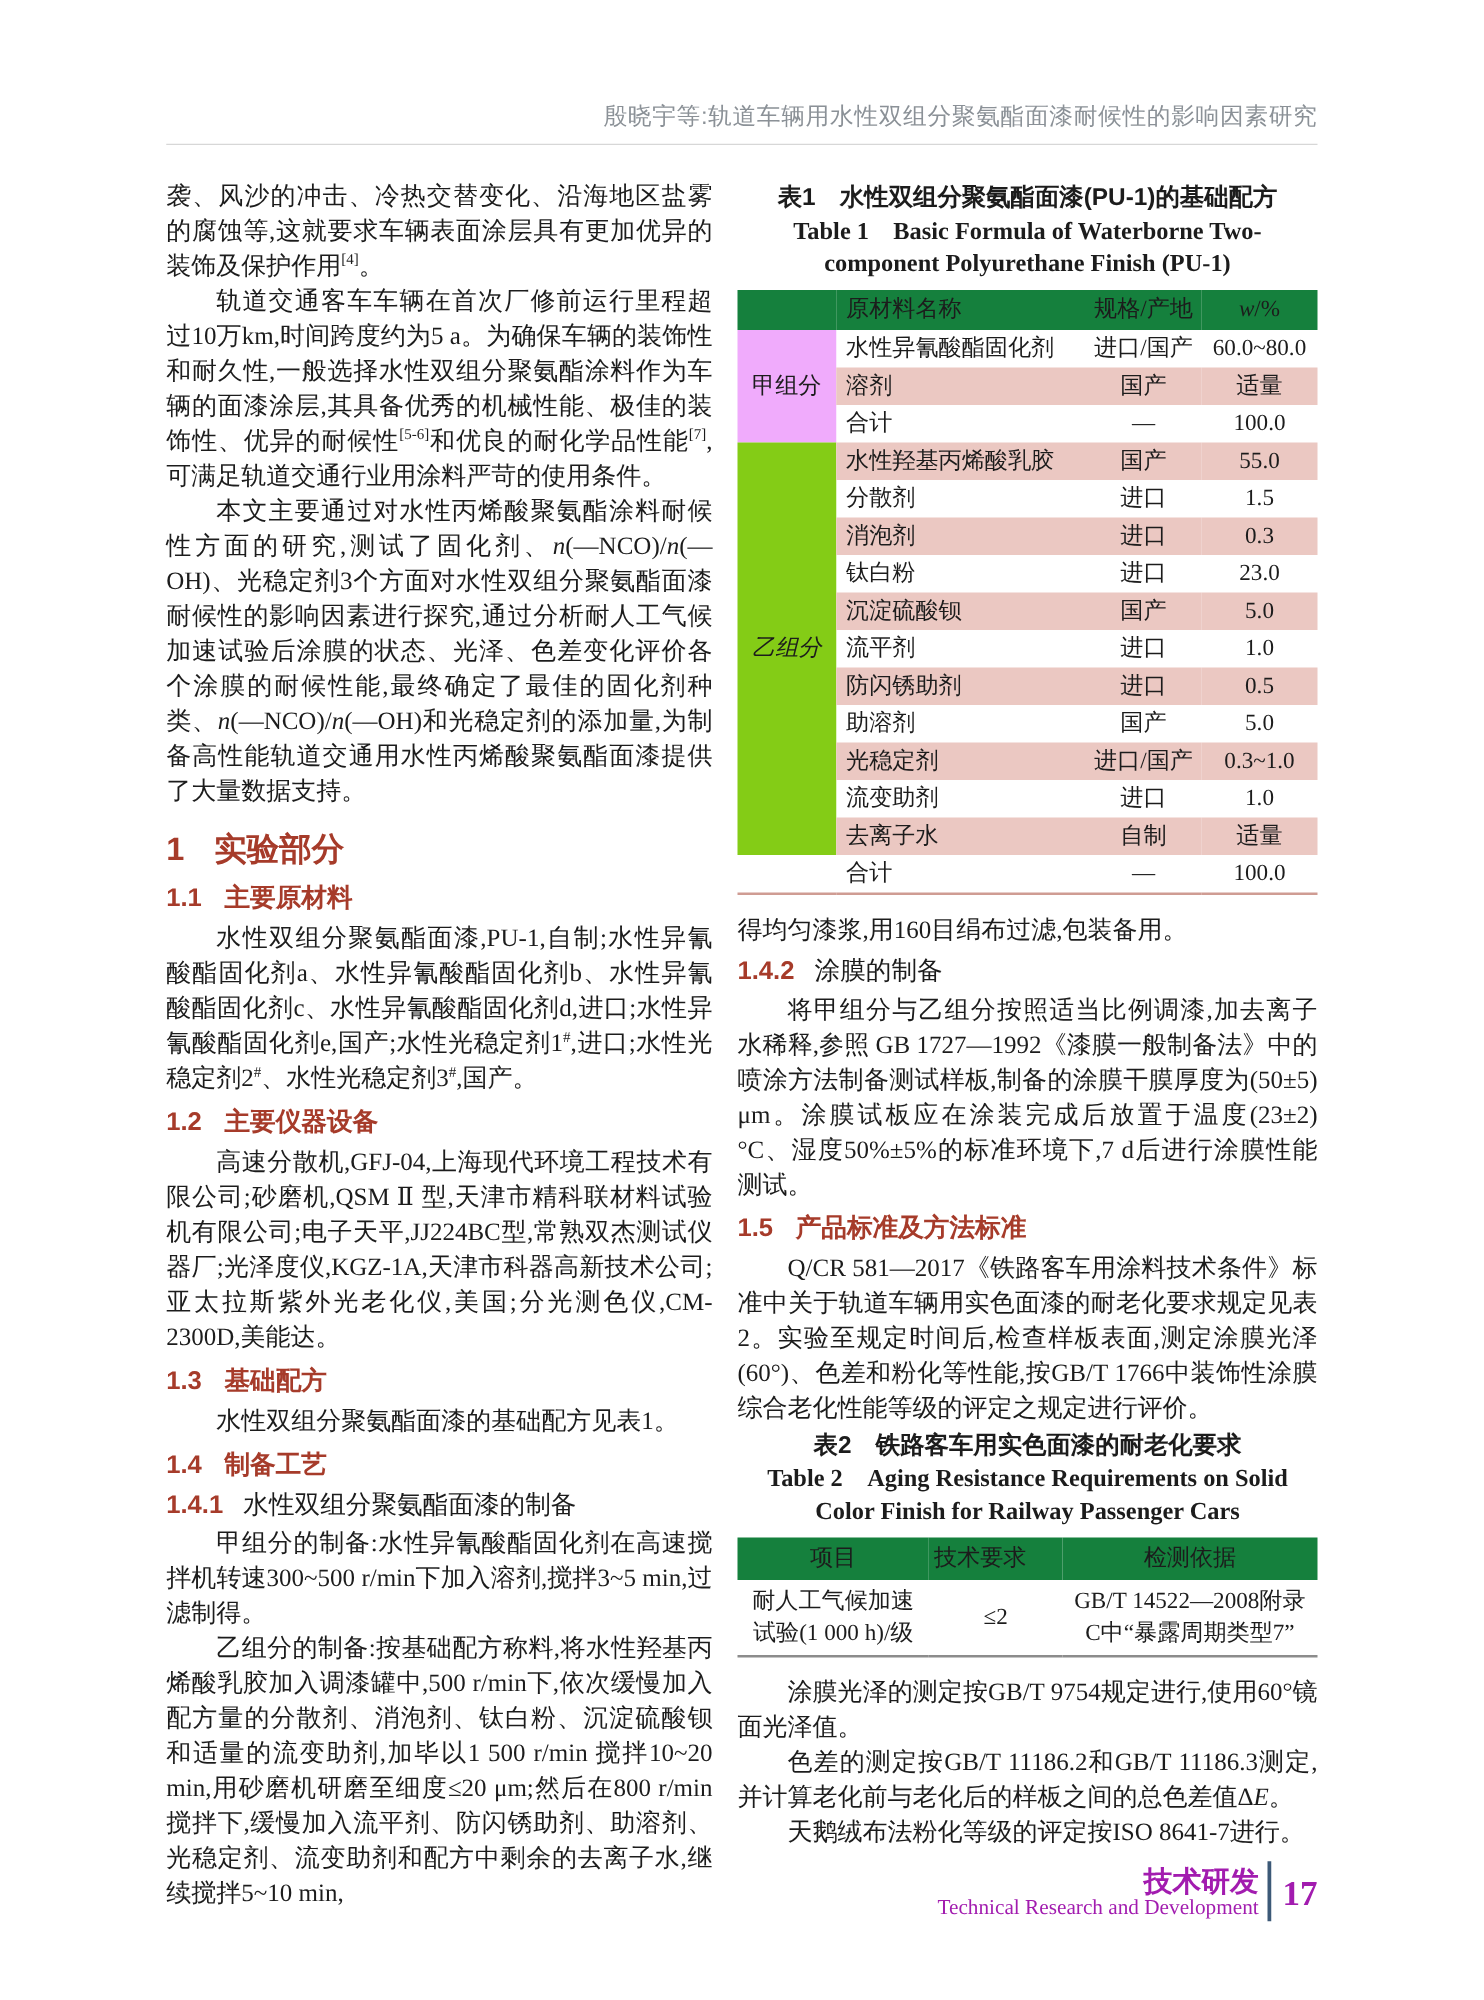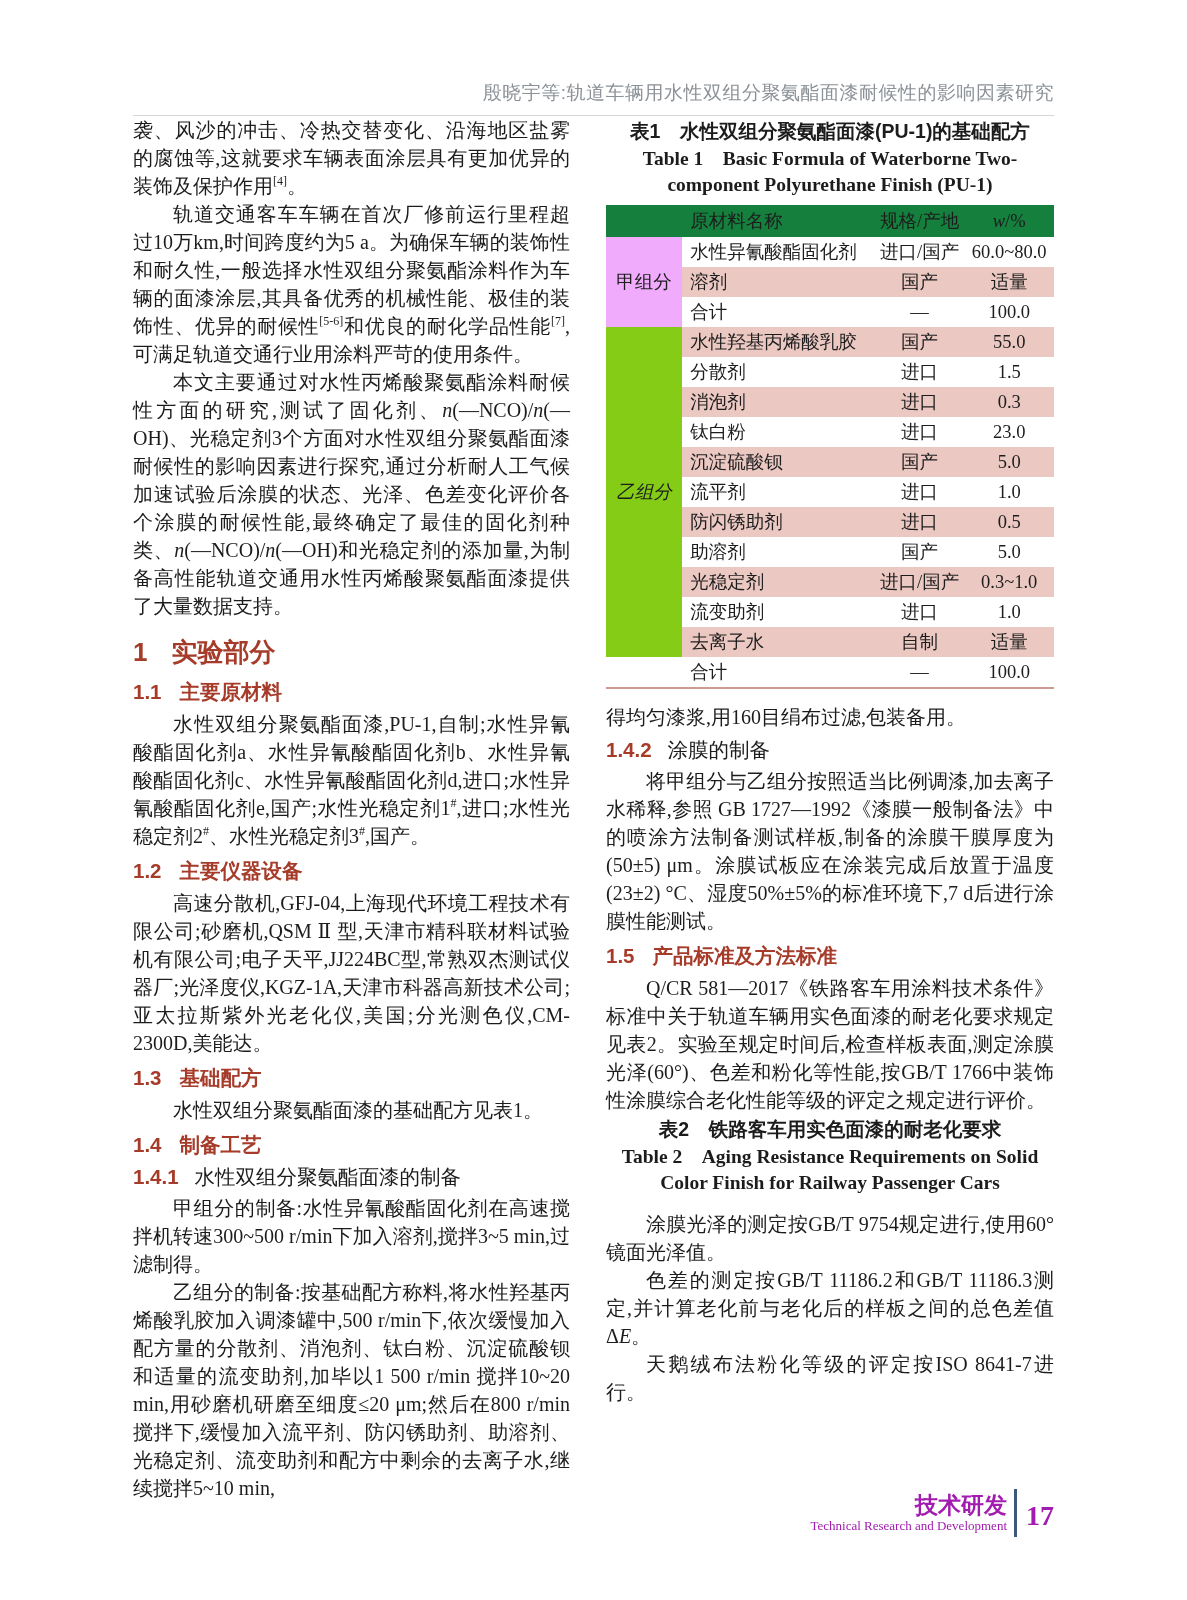--- a/index.html
+++ b/index.html
@@ -16,21 +16,21 @@
   .running-title{
     padding-top:80px;
     text-align:right;
     font-family:"Liberation Sans","DejaVu Sans",sans-serif;
     font-size:19px;
     color:#8b9197;
     letter-spacing:0.5px;
   }
   .header-rule{border-bottom:1px solid #d7d7d7;margin-top:9px;}
   
-  .columns{display:flex;gap:36px;}
+  .columns{display:flex;gap:20px;margin-top:27px;}
   .col-left{width:437px;flex:0 0 437px;}
   .col-right{flex:1;min-width:0;}
   
   .para{
     margin:0;
     font-size:20px;
     line-height:28px;
     text-align:justify;
     text-indent:2em;
   }
@@ -97,21 +97,21 @@
     position:absolute;
     right:133px;top:1489px;
     display:flex;align-items:center;
     color:#a21caf;
   }
   .footer-text{text-align:right;}
   .footer-zh{
     font-family:"Liberation Sans","DejaVu Sans",sans-serif;
     font-weight:bold;font-size:23px;line-height:26px;
   }
-  .footer-en{font-size:13px;line-height:16px;}
+  .footer-en{font-size:17px;line-height:16px;}
   .footer-bar{width:3px;height:48px;background:#3c5977;margin:0 9px 0 7px;}
   .footer-page{font-size:28px;font-weight:bold;padding-top:6px;}
   i{font-style:italic;}
 </style>
 </head>
 <body>
 
 <div class="page">
   <div class="content">
     <div class="running-title">殷晓宇等:轨道车辆用水性双组分聚氨酯面漆耐候性的影响因素研究</div>
@@ -235,20 +235,41 @@
             </table>
           </div>
           <p class="para noindent">得均匀漆浆,用160目绢布过滤,包装备用。</p>
           <div class="h3"><span class="hnum">1.4.2</span><span class="htitle">涂膜的制备</span></div>
           <p class="para">将甲组分与乙组分按照适当比例调漆,加去离子水稀释,参照 GB 1727—1992《漆膜一般制备法》中的喷涂方法制备测试样板,制备的涂膜干膜厚度为(50±5) μm。涂膜试板应在涂装完成后放置于温度(23±2) °C、湿度50%±5%的标准环境下,7 d后进行涂膜性能测试。</p>
           <div class="h2"><span class="hnum">1.5</span><span class="htitle">产品标准及方法标准</span></div>
           <p class="para">Q/CR 581—2017《铁路客车用涂料技术条件》标准中关于轨道车辆用实色面漆的耐老化要求规定见表2。实验至规定时间后,检查样板表面,测定涂膜光泽(60°)、色差和粉化等性能,按GB/T 1766中装饰性涂膜综合老化性能等级的评定之规定进行评价。</p>
           <div class="table-block" id="table2">
             <div class="cap-zh">表2　铁路客车用实色面漆的耐老化要求</div>
             <div class="cap-en">Table 2　Aging Resistance Requirements on Solid Color Finish for Railway Passenger Cars</div>
+            <table class="paper-table">
+              <colgroup>
+                <col style="width: 33%;">
+                <col style="width: 23%;">
+                <col style="width: 44%;">
+              </colgroup>
+              <thead>
+                <tr>
+                  <th>项目</th>
+                  <th>技术要求</th>
+                  <th>检测依据</th>
+                </tr>
+              </thead>
+              <tbody>
+                <tr>
+                  <td>耐人工气候加速试验(1 000 h)/级</td>
+                  <td>≤2</td>
+                  <td>GB/T 14522—2008附录C中“暴露周期类型7”</td>
+                </tr>
+              </tbody>
+            </table>
           </div>
           <p class="para">涂膜光泽的测定按GB/T 9754规定进行,使用60°镜面光泽值。</p>
           <p class="para">色差的测定按GB/T 11186.2和GB/T 11186.3测定,并计算老化前与老化后的样板之间的总色差值Δ<i>E</i>。</p>
           <p class="para">天鹅绒布法粉化等级的评定按ISO 8641-7进行。</p>
         </div>
     </div>
   </div>
   <div class="footer">
     <div class="footer-text">
       <div class="footer-zh">技术研发</div>

